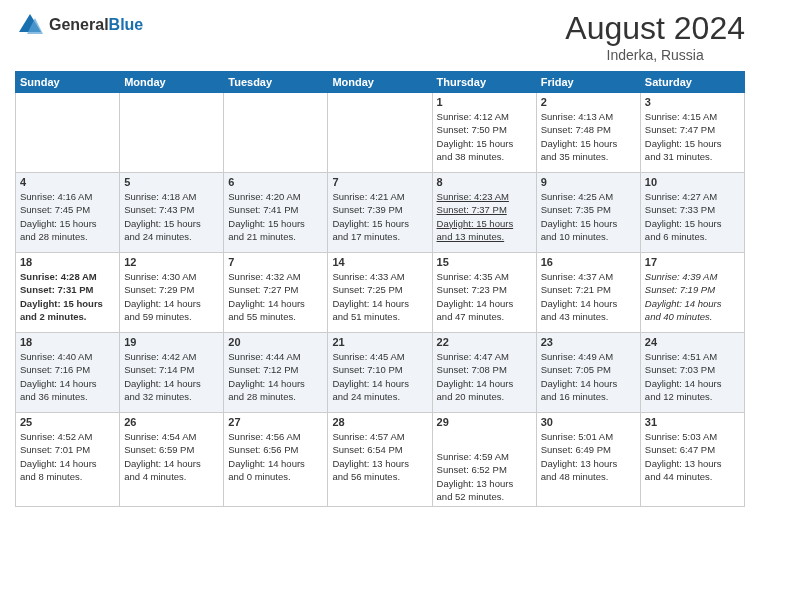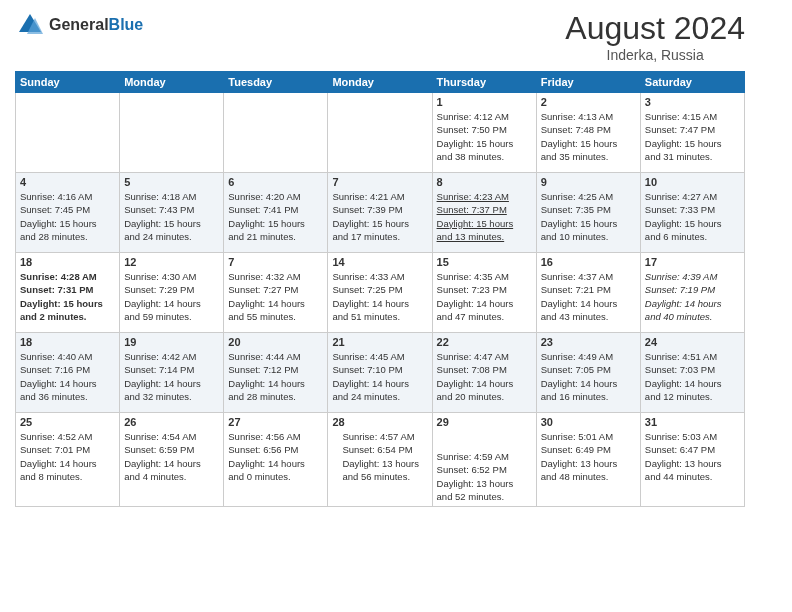--- a/index.html
+++ b/index.html
@@ -310,21 +310,21 @@
           </td>
           <td>
             <span class="day-number">27</span>
             <div class="day-info" style="white-space: pre-line;">Sunrise: 4:56 AM
 Sunset: 6:56 PM
 Daylight: 14 hours
 and 0 minutes.</div>
           </td>
           <td>
             <span class="day-number">28</span>
-            <div class="day-info" style="white-space: pre-line; margin-left: 10px;">Sunrise: 4:57 AM
+            <div class="day-info" style="white-space: pre-line;">Sunrise: 4:57 AM
 Sunset: 6:54 PM
 Daylight: 13 hours
 and 56 minutes.</div>
           </td>
           <td>
             <span class="day-number">29</span>
             <div class="day-info" style="white-space: pre-line; margin-top: 22px;">Sunrise: 4:59 AM
 Sunset: 6:52 PM
 Daylight: 13 hours
 and 52 minutes.</div>

